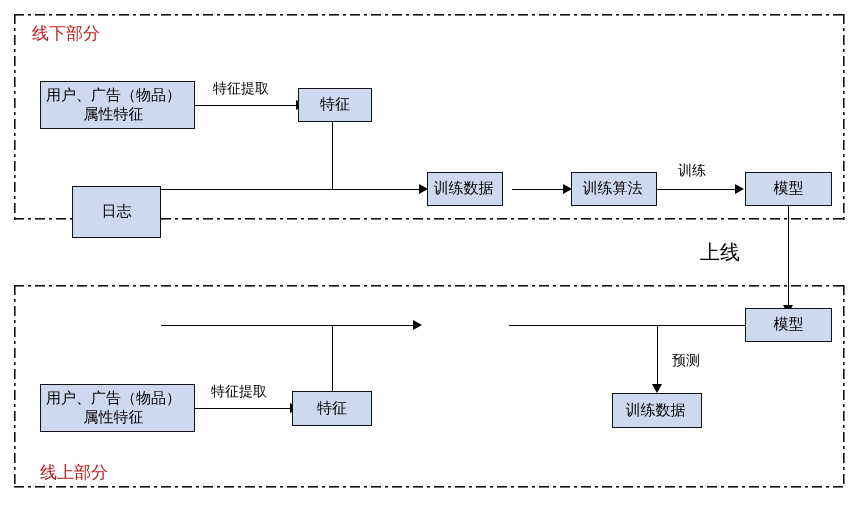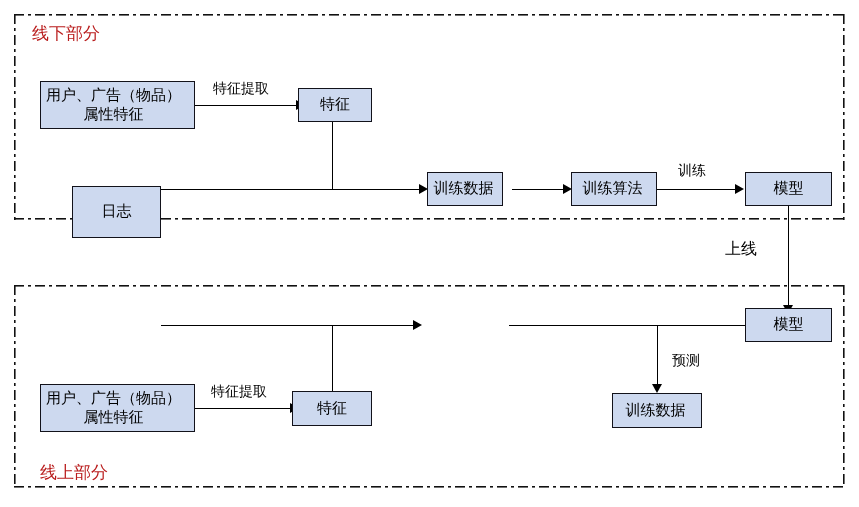--- a/index.html
+++ b/index.html
@@ -144,21 +144,21 @@
   <div class="hline" style="left:657px; top:189px; width:80px;"></div>
   <div class="arrow-r" style="left:735px; top:184px;"></div>
   <div class="label" style="left:678px; top:162px;">训练</div>
 
   <div class="node" style="left:745px; top:172px; width:87px; height:34px;">
     <span>模型</span>
   </div>
 
   <div class="vline" style="left:788px; top:206px; height:105px;"></div>
   <div class="arrow-d" style="left:783px; top:305px;"></div>
-  <div class="label" style="left:700px; top:239px; font-size:16px;margin-left:25px;">上线</div>
+  <div class="label" style="left:700px; top:239px; font-size:20px;">上线</div>
 
   <div class="region" style="left:14px; top:285px; width:831px; height:203px;"></div>
 
 
   <div class="hline" style="left:161px; top:325px; width:256px;"></div>
   <div class="arrow-r" style="left:413px; top:320px;"></div>
 
 
   <div class="vline" style="left:332px; top:325px; height:67px;"></div>
 

